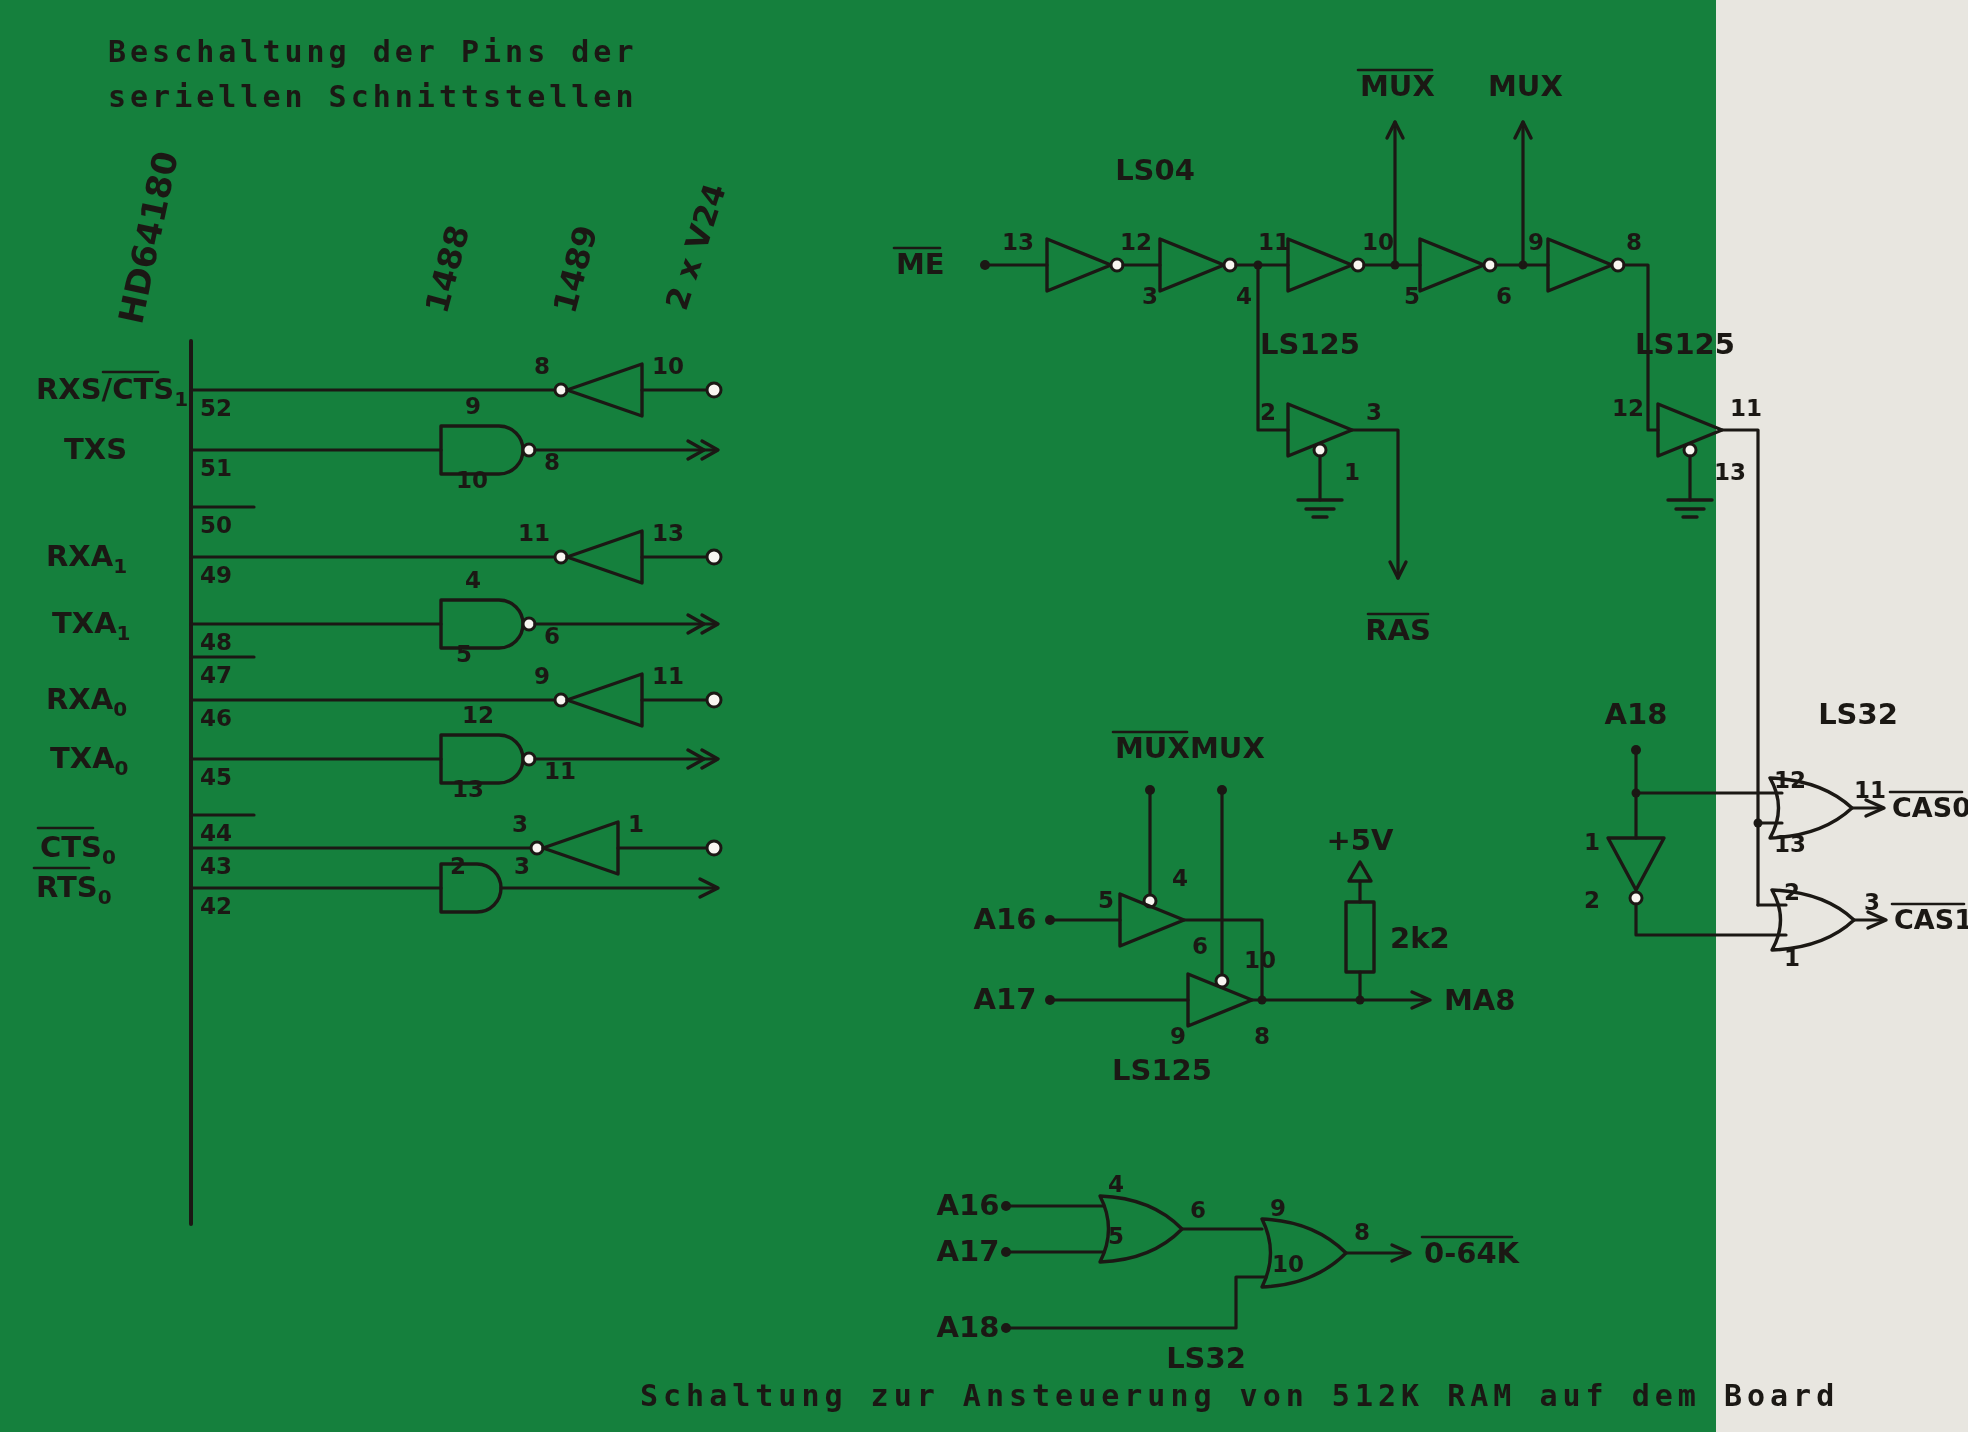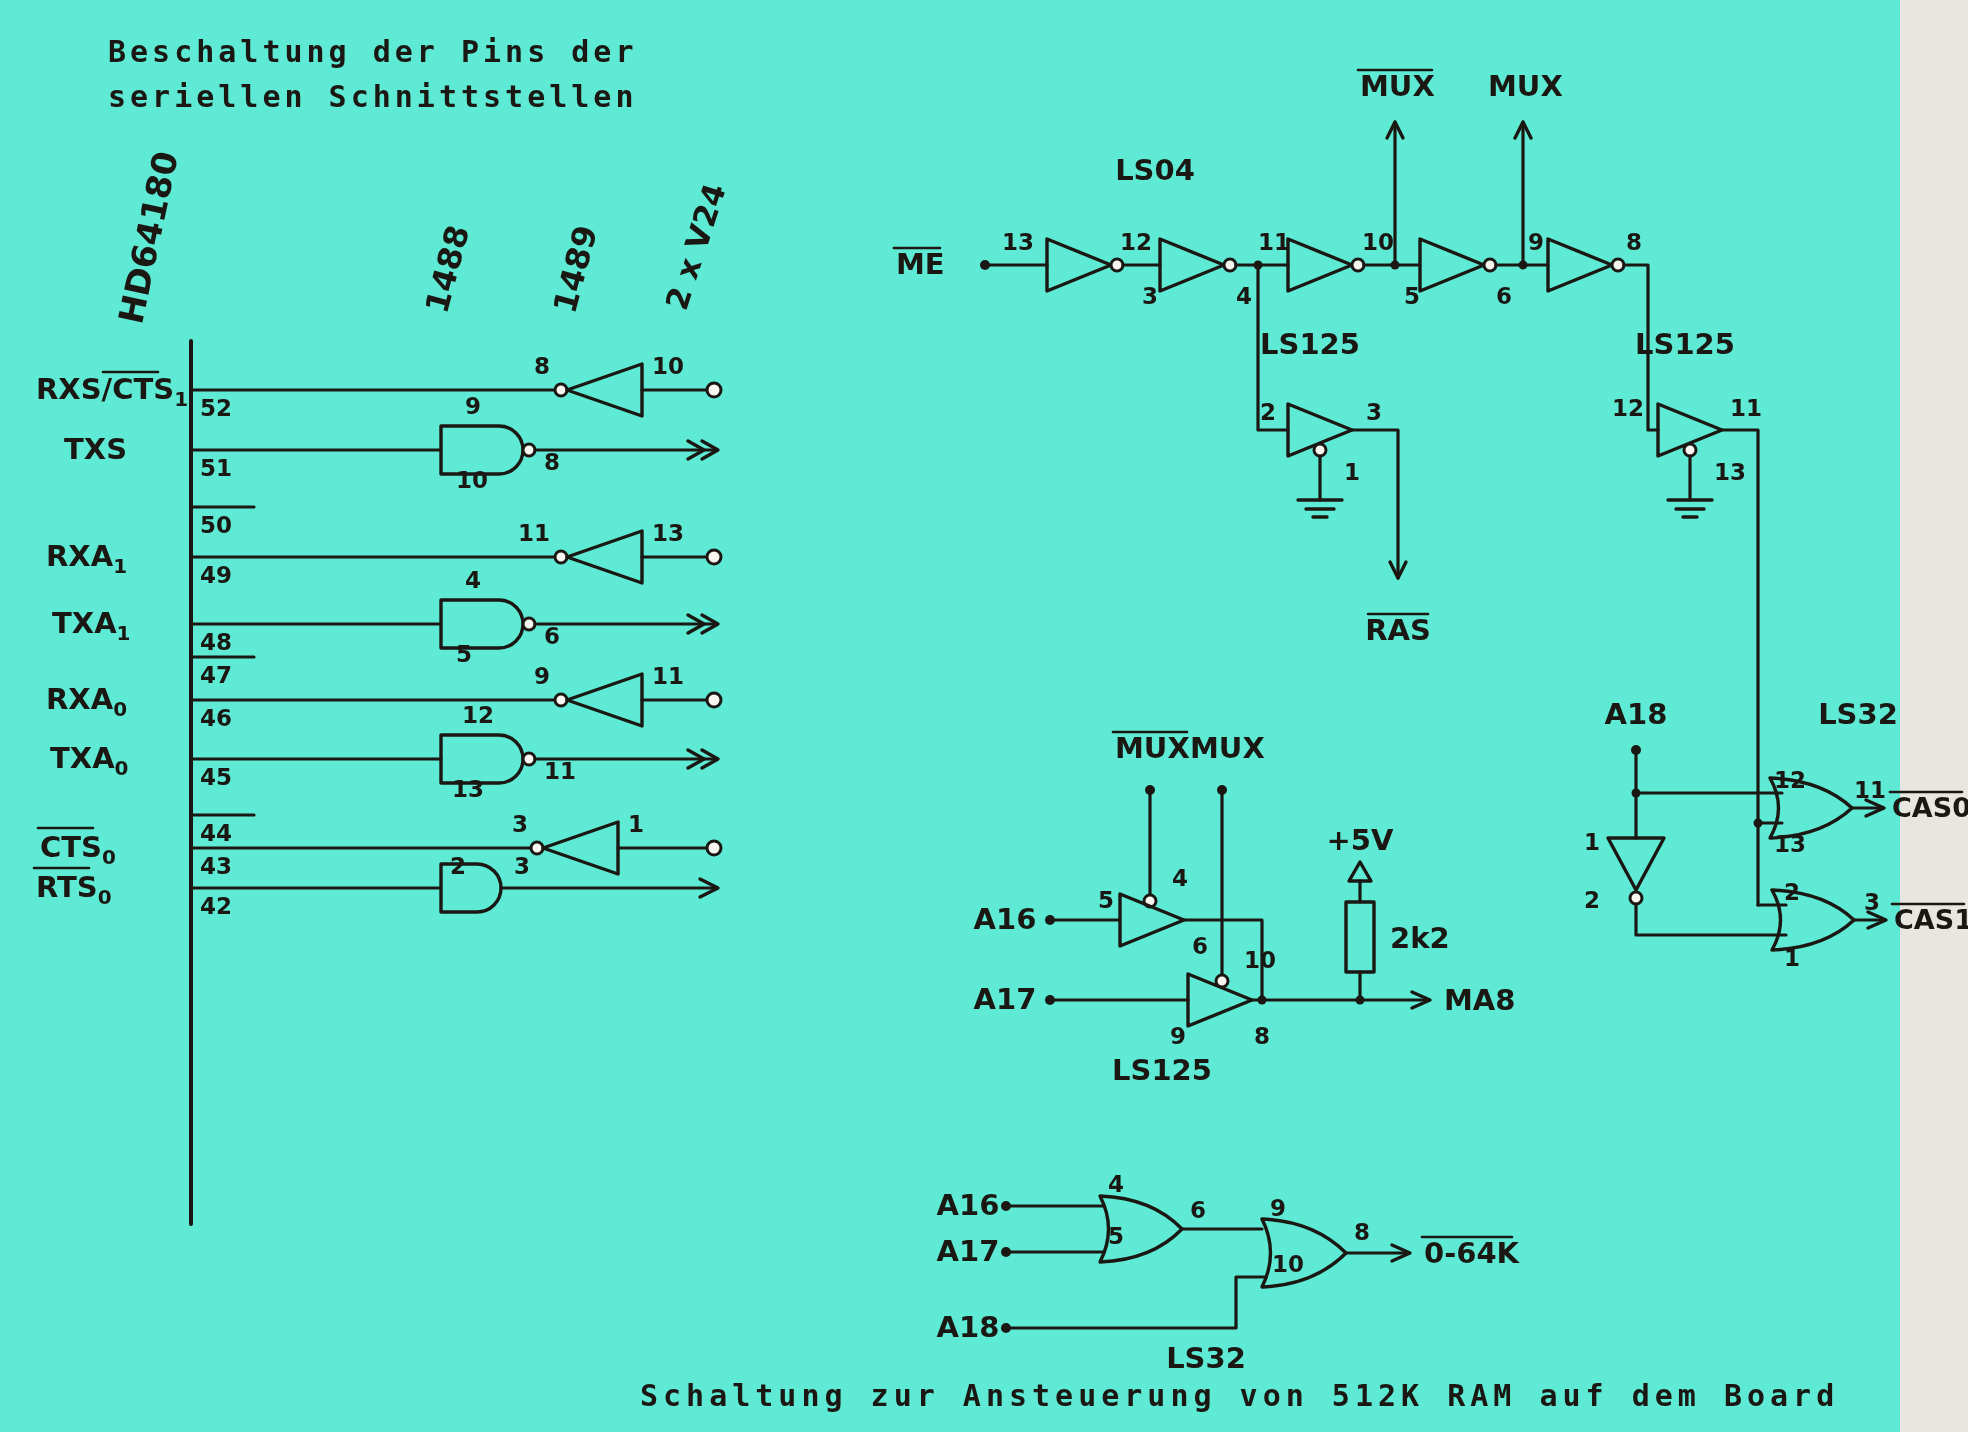--- a/index.html
+++ b/index.html
@@ -1,16 +1,16 @@
 <!DOCTYPE html>
 <html><head>
 <meta charset="utf-8">
 <style>
   html,body{margin:0;padding:0;background:#e8e6e0;}
-  .page{position:relative;width:1900px;height:1432px;background:#5eead4;}
+  .page{position:relative;width:1716px;height:1432px;background:#15803d;}
   svg{display:block;}
   .wire{stroke:#1b1814;stroke-width:3.2;fill:none;stroke-linecap:round;stroke-linejoin:round;}
   .thick{stroke-width:4;}
   .sym{stroke:#1b1814;stroke-width:3.4;fill:none;stroke-linecap:round;stroke-linejoin:round;}
   .bubble{stroke:#1b1814;stroke-width:3;fill:#f8f6f1;}
   .dot{fill:#1b1814;stroke:none;}
   .open{stroke:#1b1814;stroke-width:3;fill:#f8f6f1;}
   .ol{stroke:#1b1814;stroke-width:2.6;stroke-linecap:round;}
   text{fill:#1b1814;}
   .hw{font-family:"DejaVu Sans",sans-serif;font-weight:bold;font-size:29px;}

